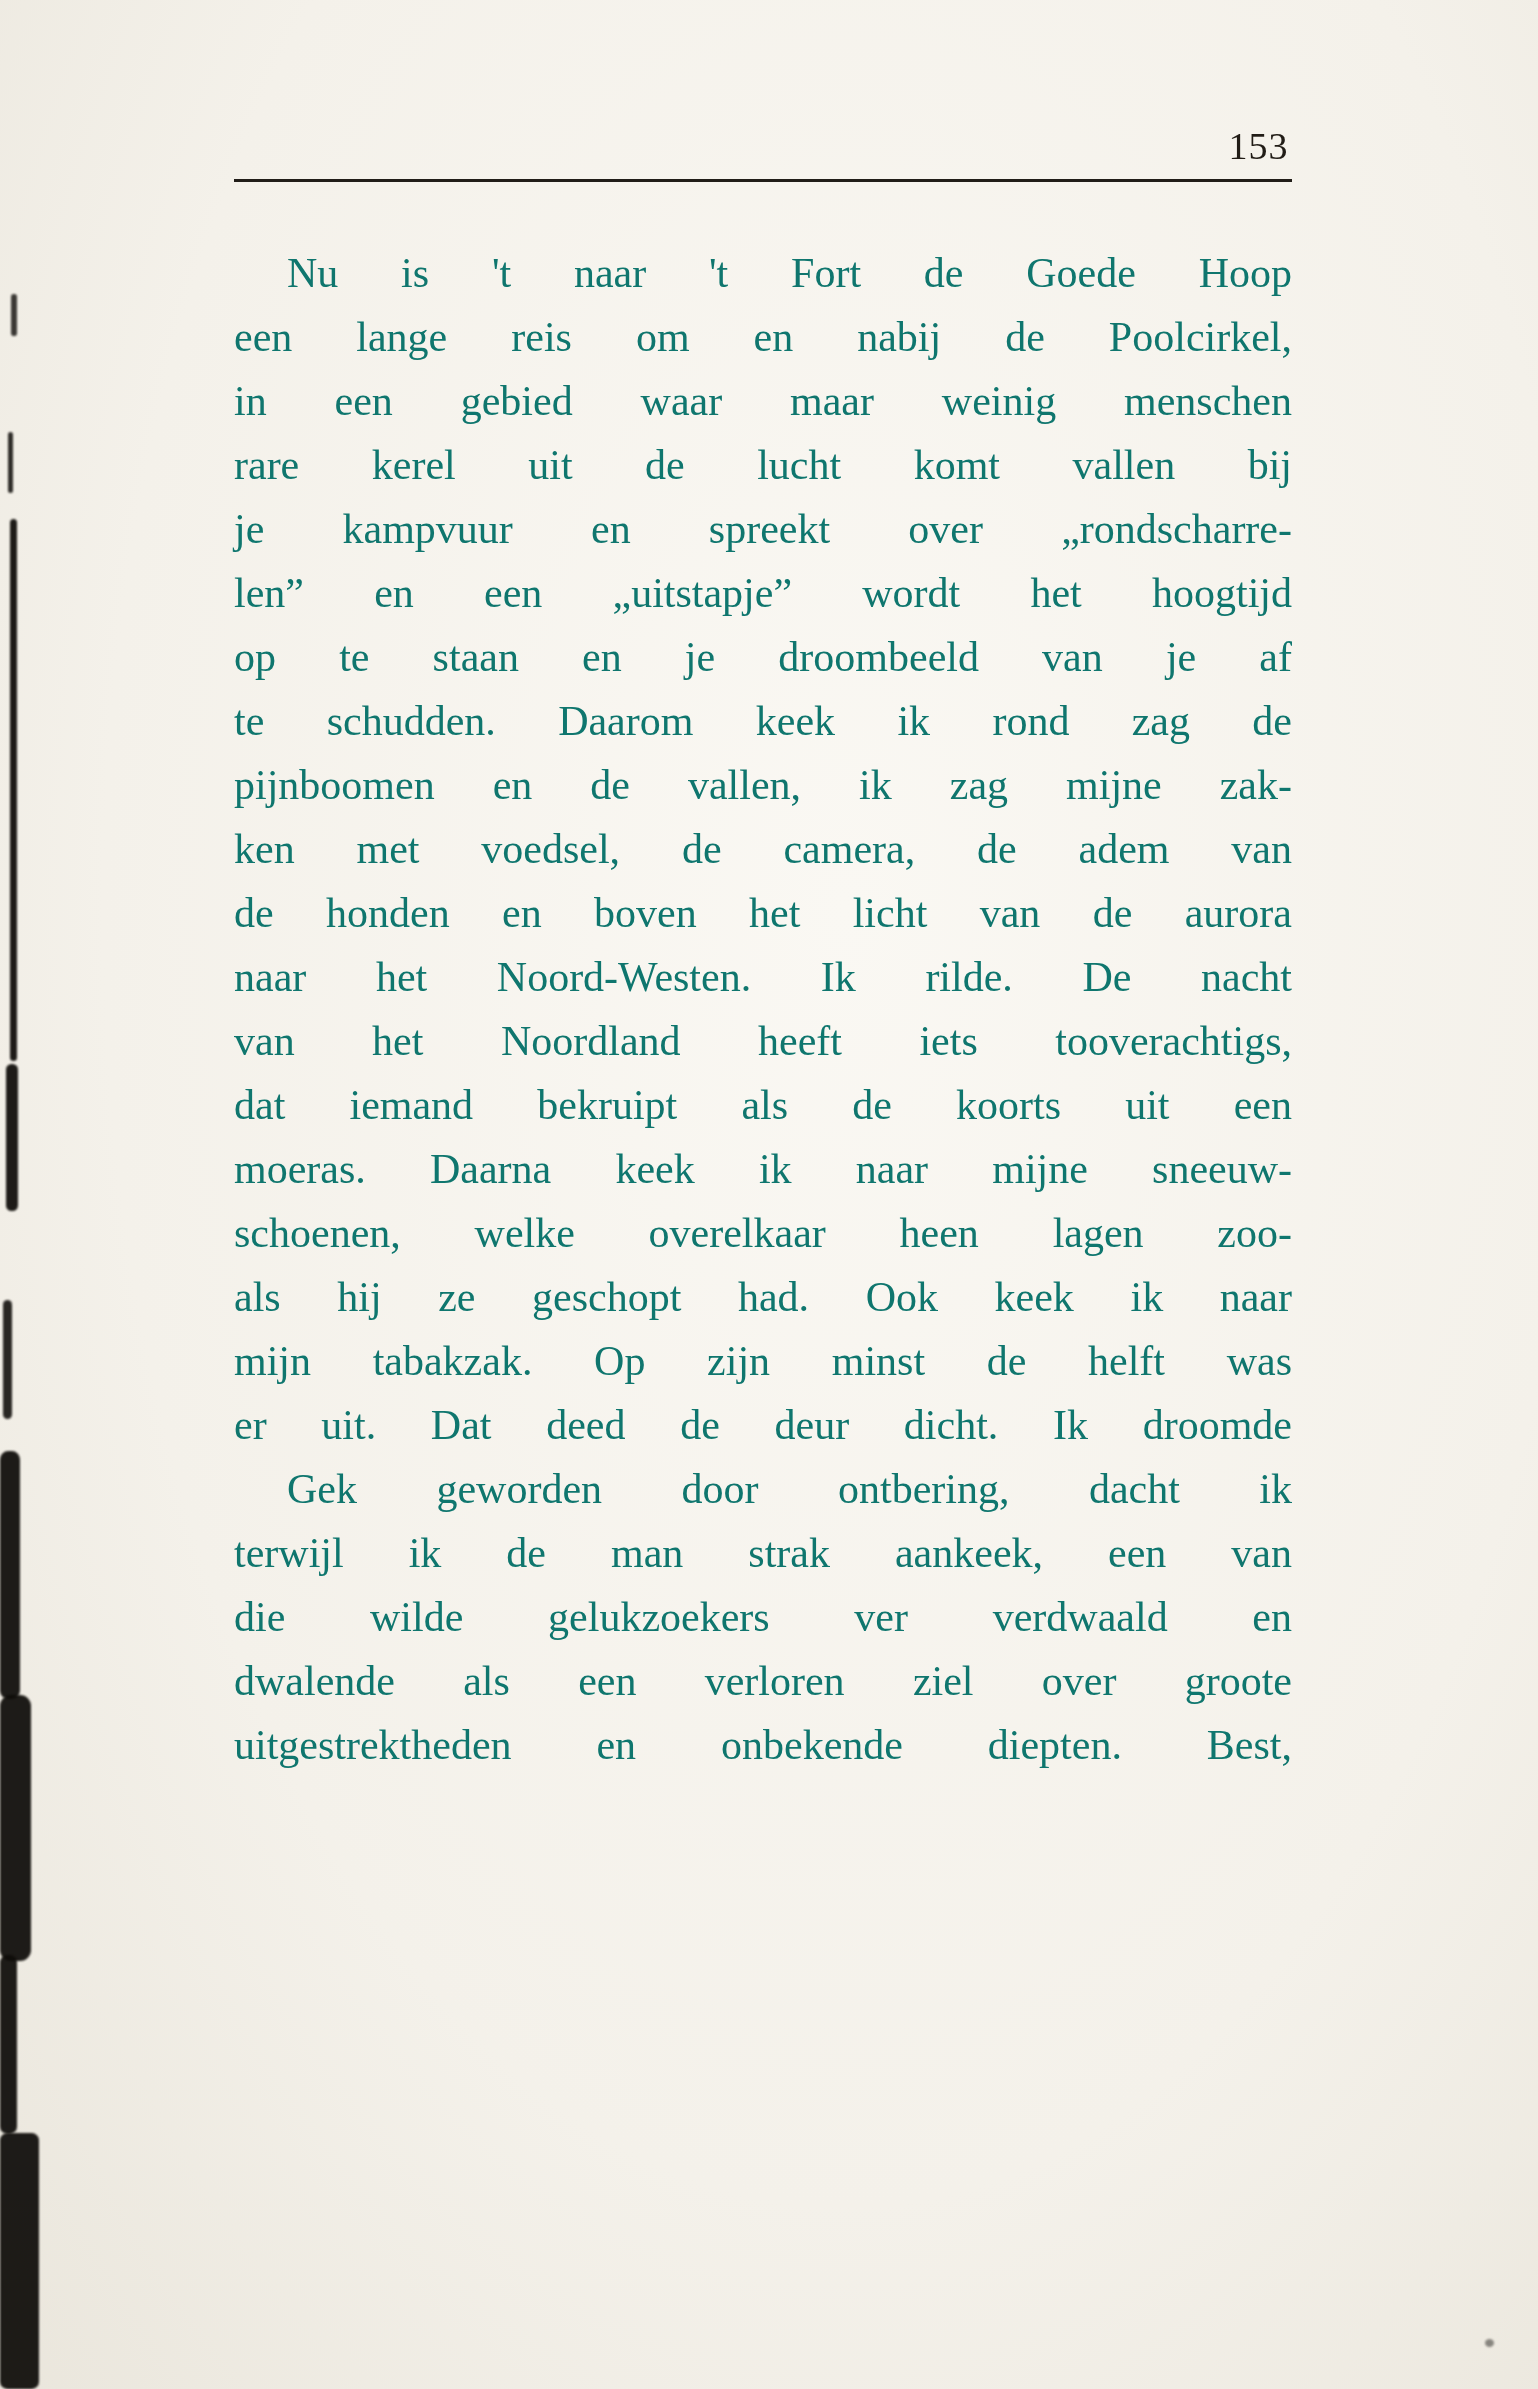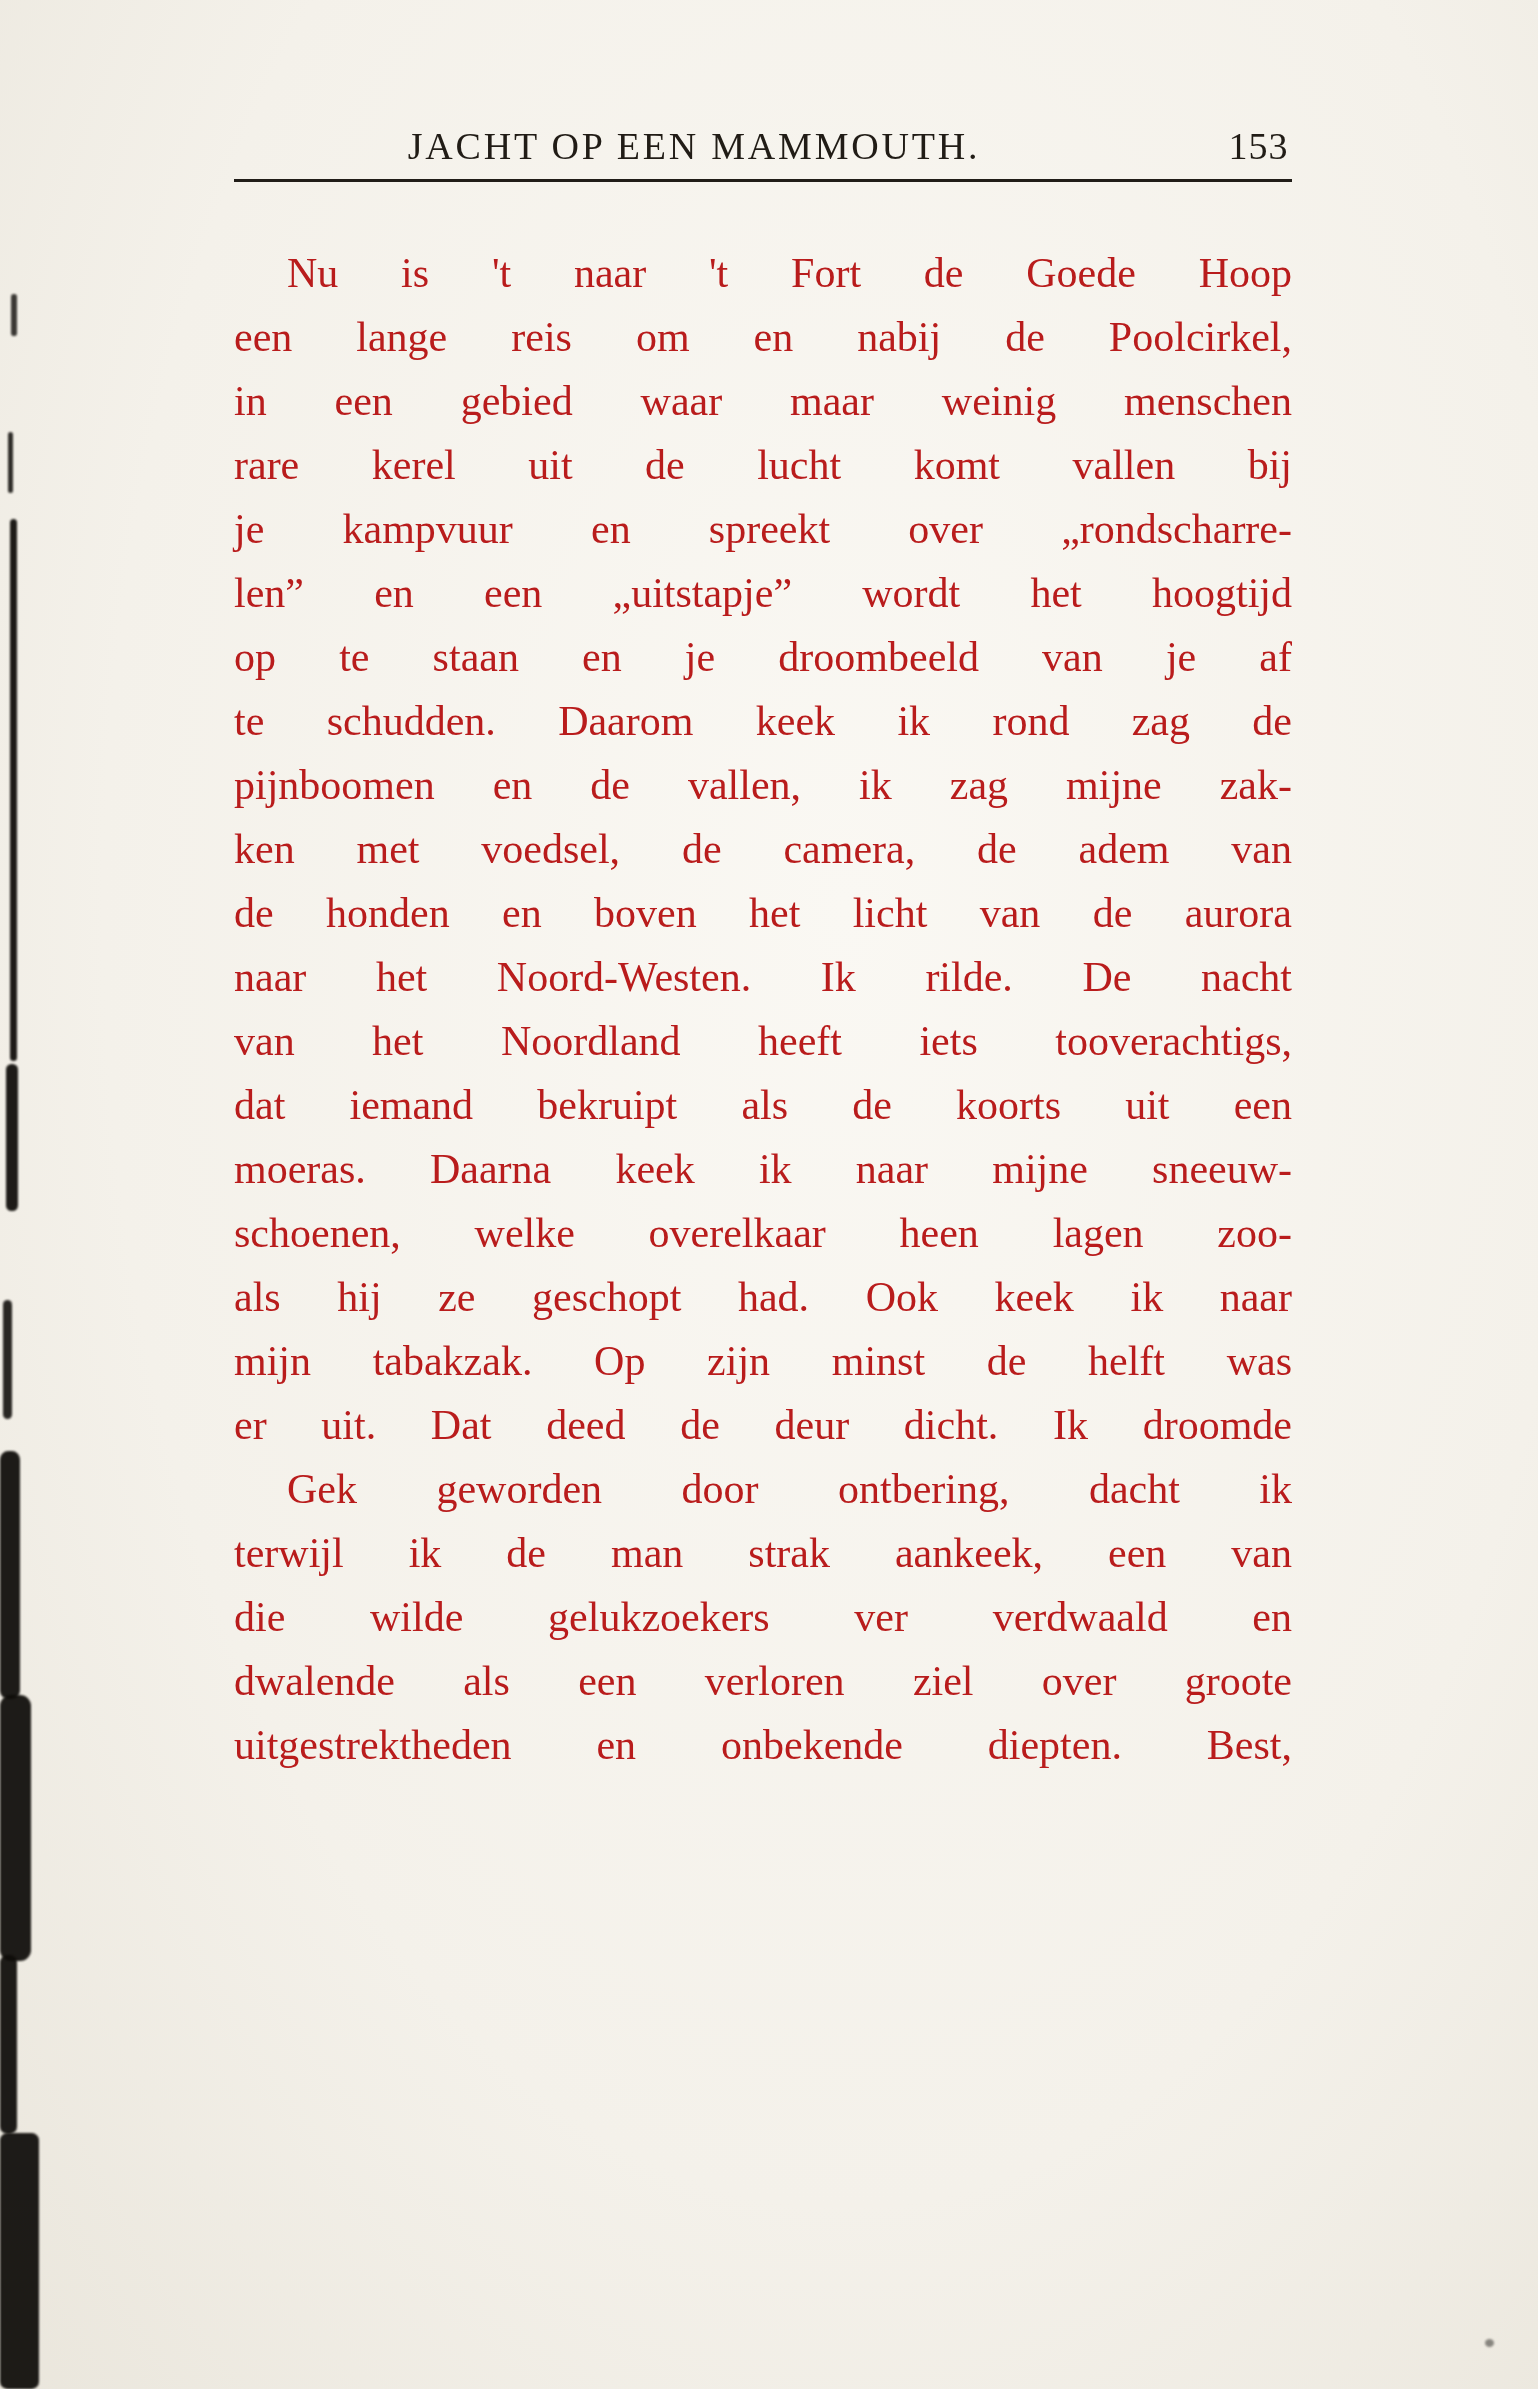--- a/index.html
+++ b/index.html
@@ -51,21 +51,21 @@
     color: #211c16;
   }
 
   
   .page-body {
     position: absolute;
     left: 234px;
     top: 241px;
     width: 1058px;
     font-size: 42px;
-    color: #b91c1c;
+    color: #0f766e;
   }
   .line {
     height: 64px;
     line-height: 64px;
     text-align: justify;
     text-align-last: justify;
     overflow: visible;
     white-space: normal;
   }
   .line.indent {
@@ -92,21 +92,20 @@
   .mark-h { left: 0px;  top: 1955px; width: 16.5px; height: 179px; border-radius: 7.3px; }
   .mark-i { left: 0px;  top: 2133px; width: 39px; height: 256px; border-radius: 7.3px; }
   .speck  { left: 1485px; top: 2339px; width: 9.2px; height: 8.3px; border-radius: 50%; opacity: .45; }
 </style>
 </head>
 <body>
 
 <div class="page">
 
   <header class="page-header">
-    <span class="chapter-title">JACHT OP EEN MAMMOUTH.</span>
     <span class="page-number">153</span>
   </header>
 
   <main class="page-body">
     <div class="para">
       <div class="line indent">Nu is 't naar 't Fort de Goede Hoop</div>
       <div class="line">een lange reis om en nabij de Poolcirkel,</div>
       <div class="line">in een gebied waar maar weinig menschen</div>
       <div class="line">rare kerel uit de lucht komt vallen bij</div>
       <div class="line">je kampvuur en spreekt over „rondscharre-</div>

